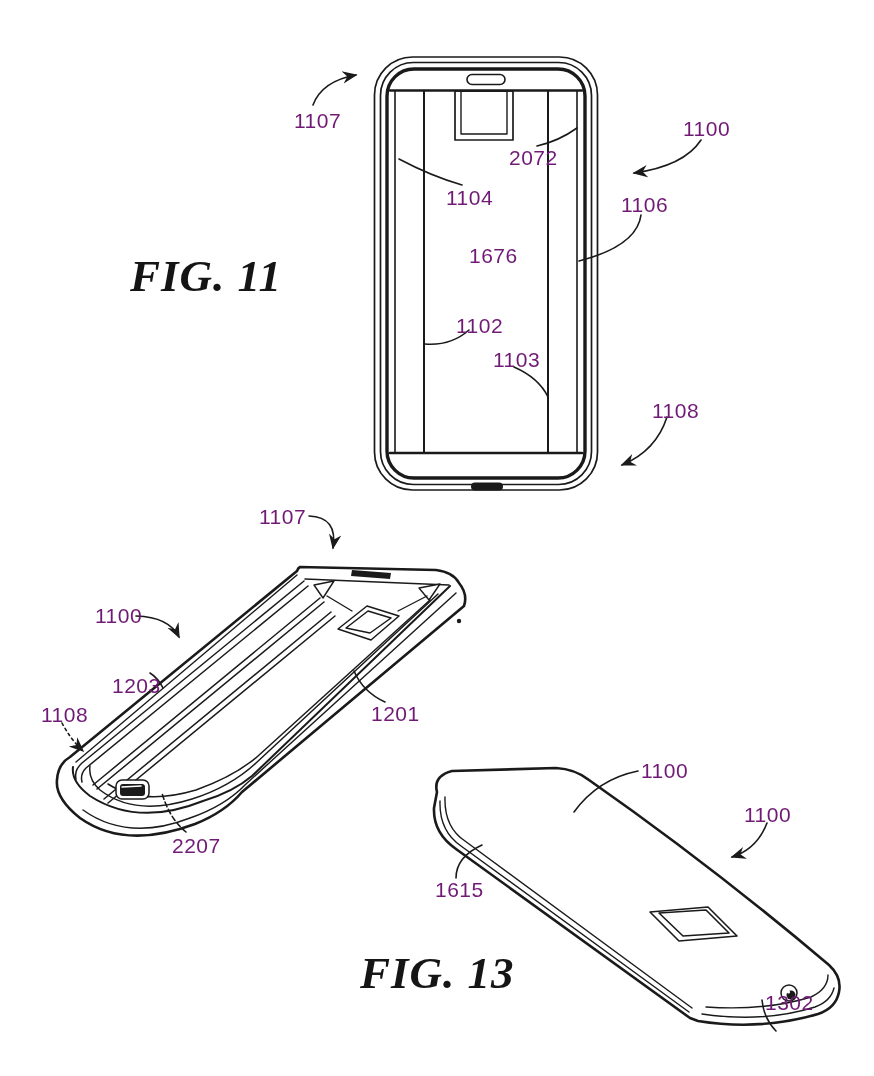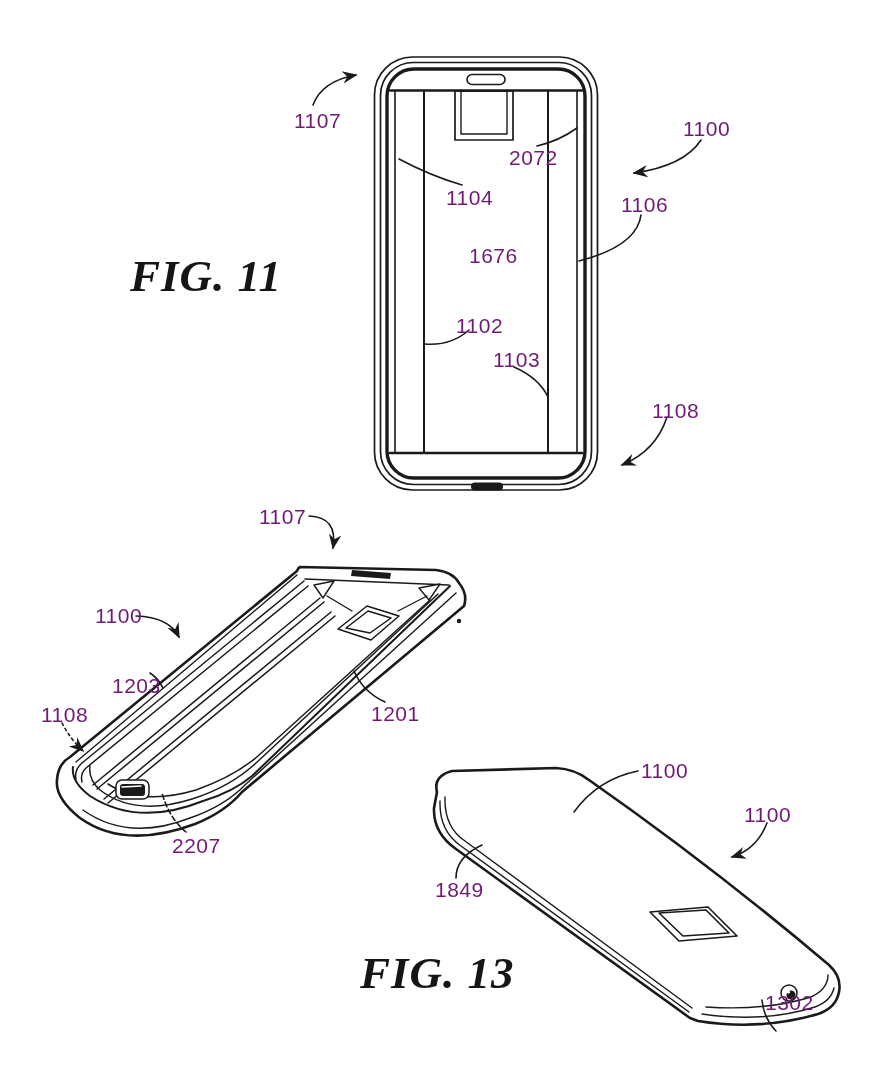--- a/index.html
+++ b/index.html
@@ -185,16 +185,16 @@
 
   <div class="ref" style="left:259px;top:506px;">1107</div>
   <div class="ref" style="left:95px;top:605px;">1100</div>
   <div class="ref" style="left:112px;top:663px;margin-top:12px;">1203</div>
   <div class="ref" style="left:41px;top:704px;">1108</div>
   <div class="ref" style="left:371px;top:703px;">1201</div>
   <div class="ref" style="left:172px;top:835px;">2207</div>
 
   <div class="ref" style="left:641px;top:760px;">1100</div>
   <div class="ref" style="left:744px;top:804px;">1100</div>
-  <div class="ref" style="left:435px;top:879px;">1849</div>
+  <div class="ref" style="left:435px;top:879px;">1615</div>
   <div class="ref" style="left:765px;top:992px;">1302</div>
 
 </div>
 
 </body></html>

